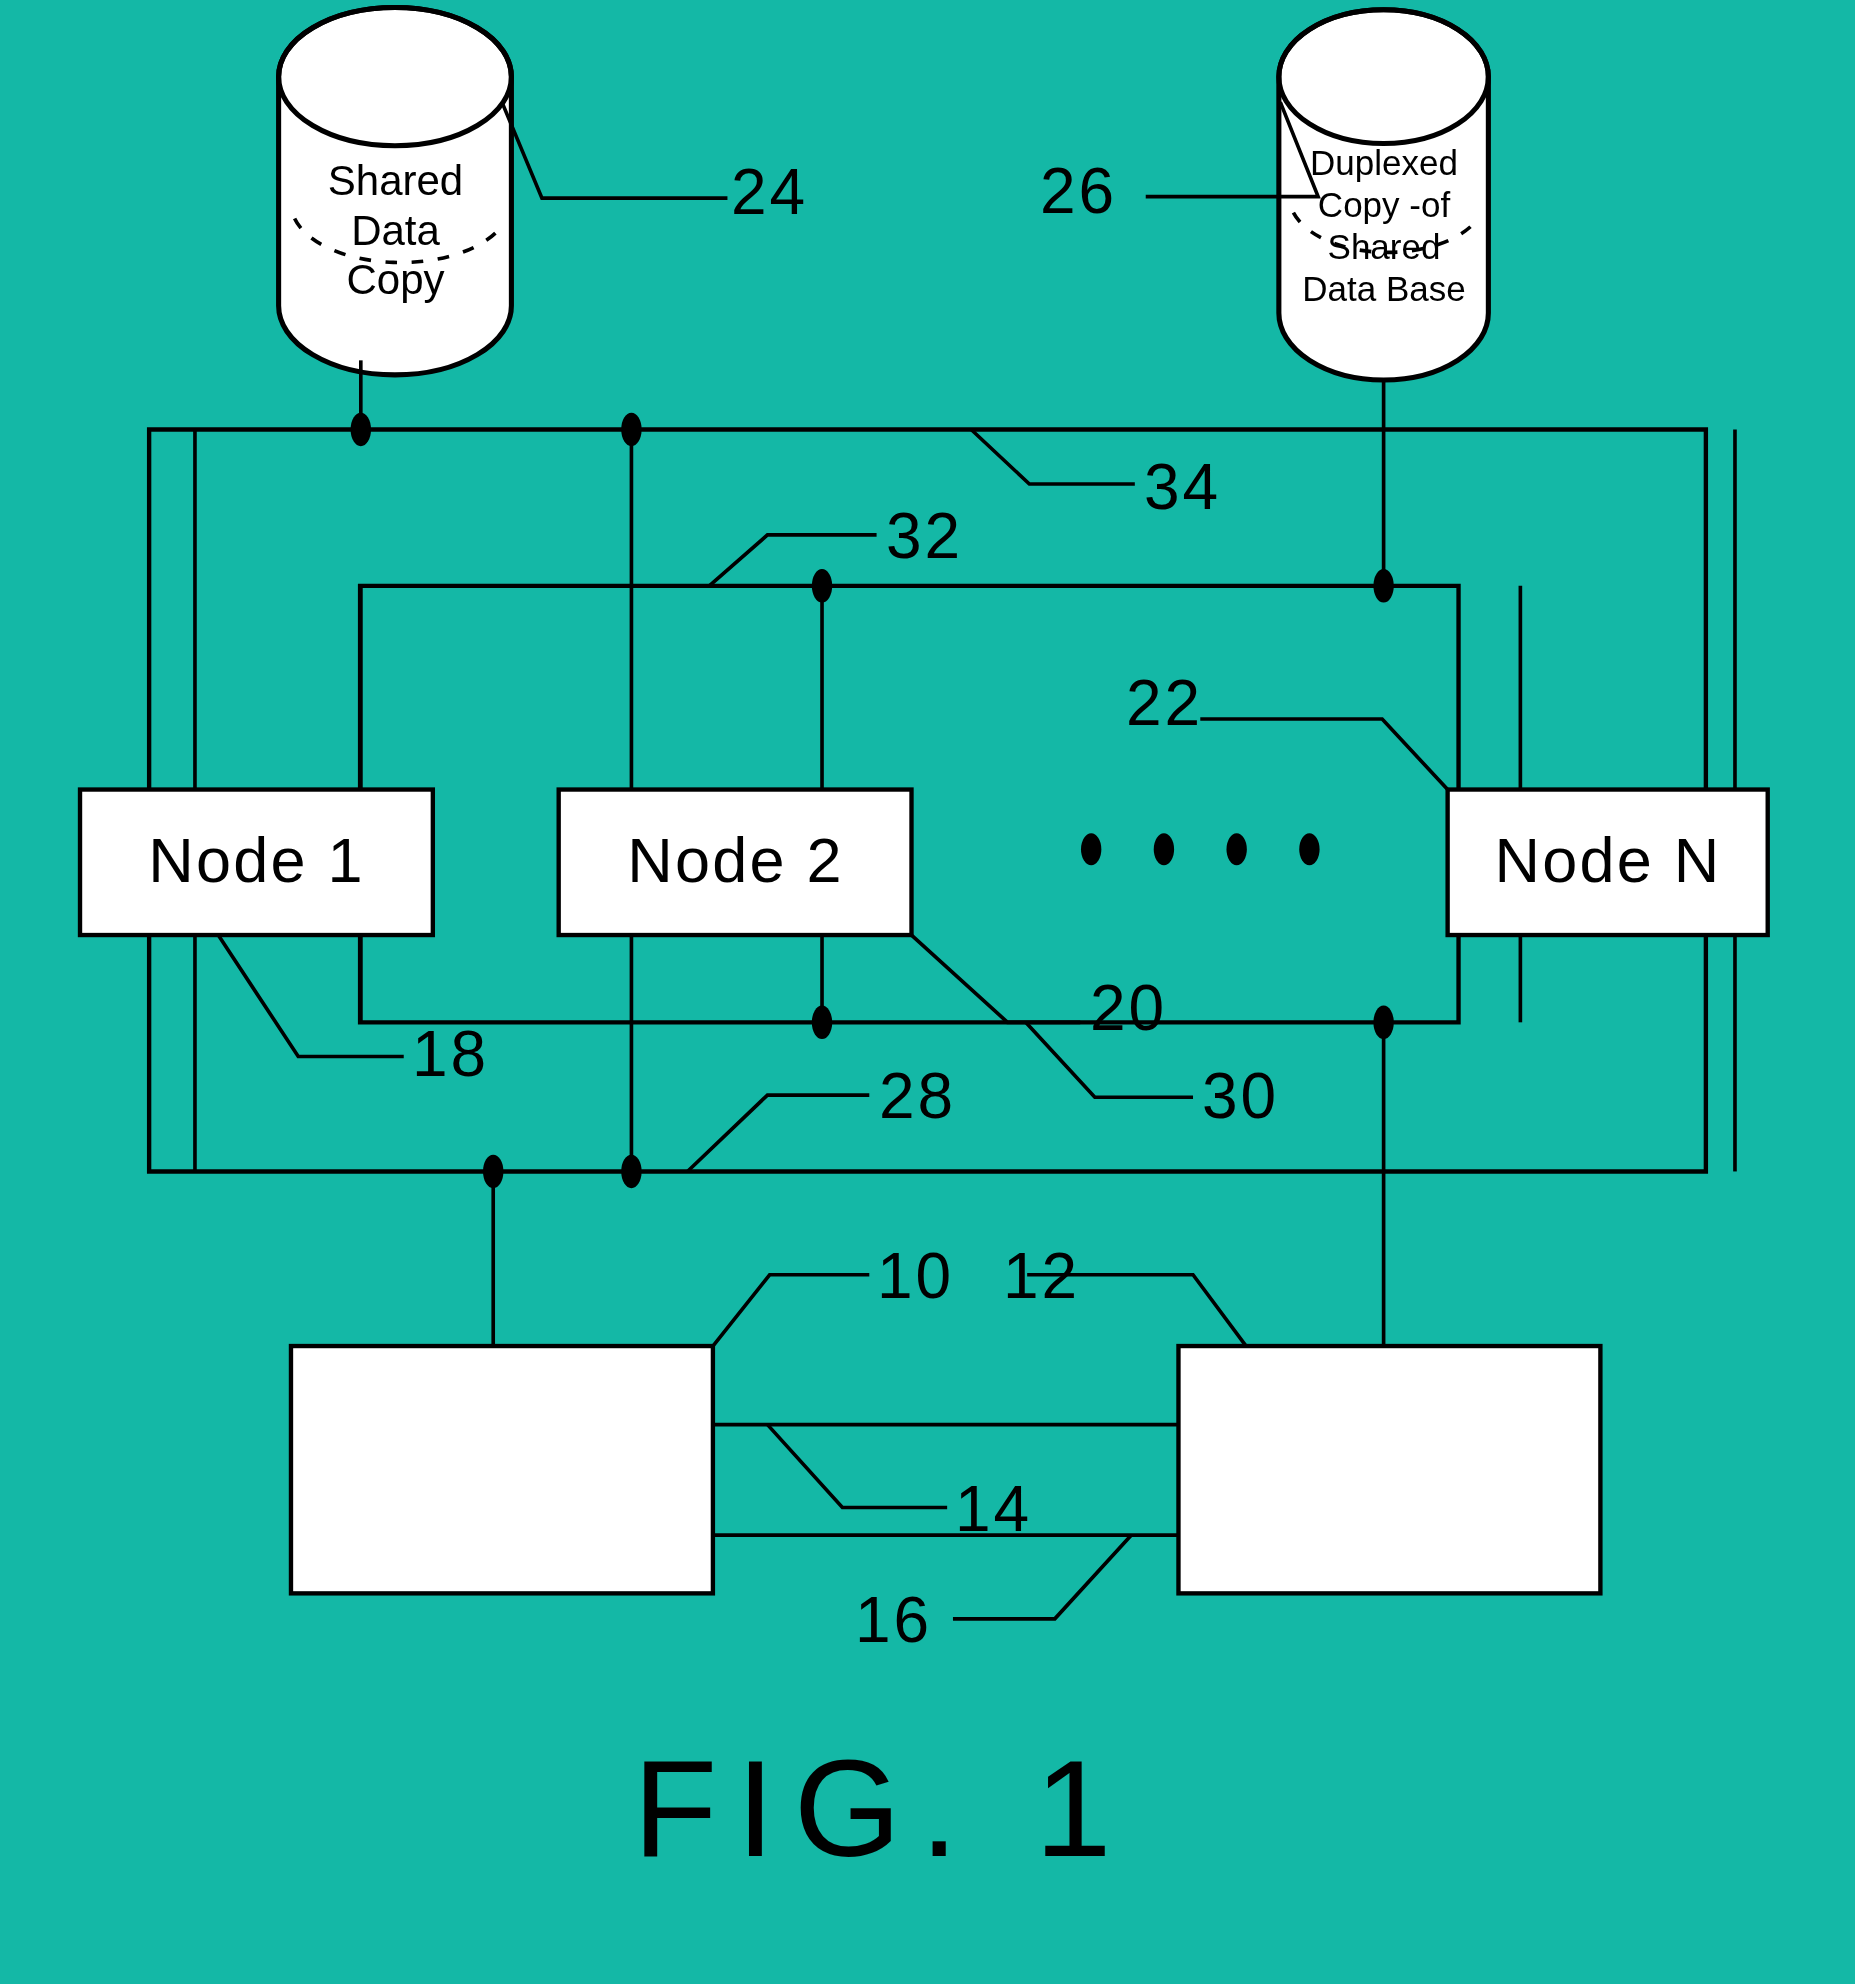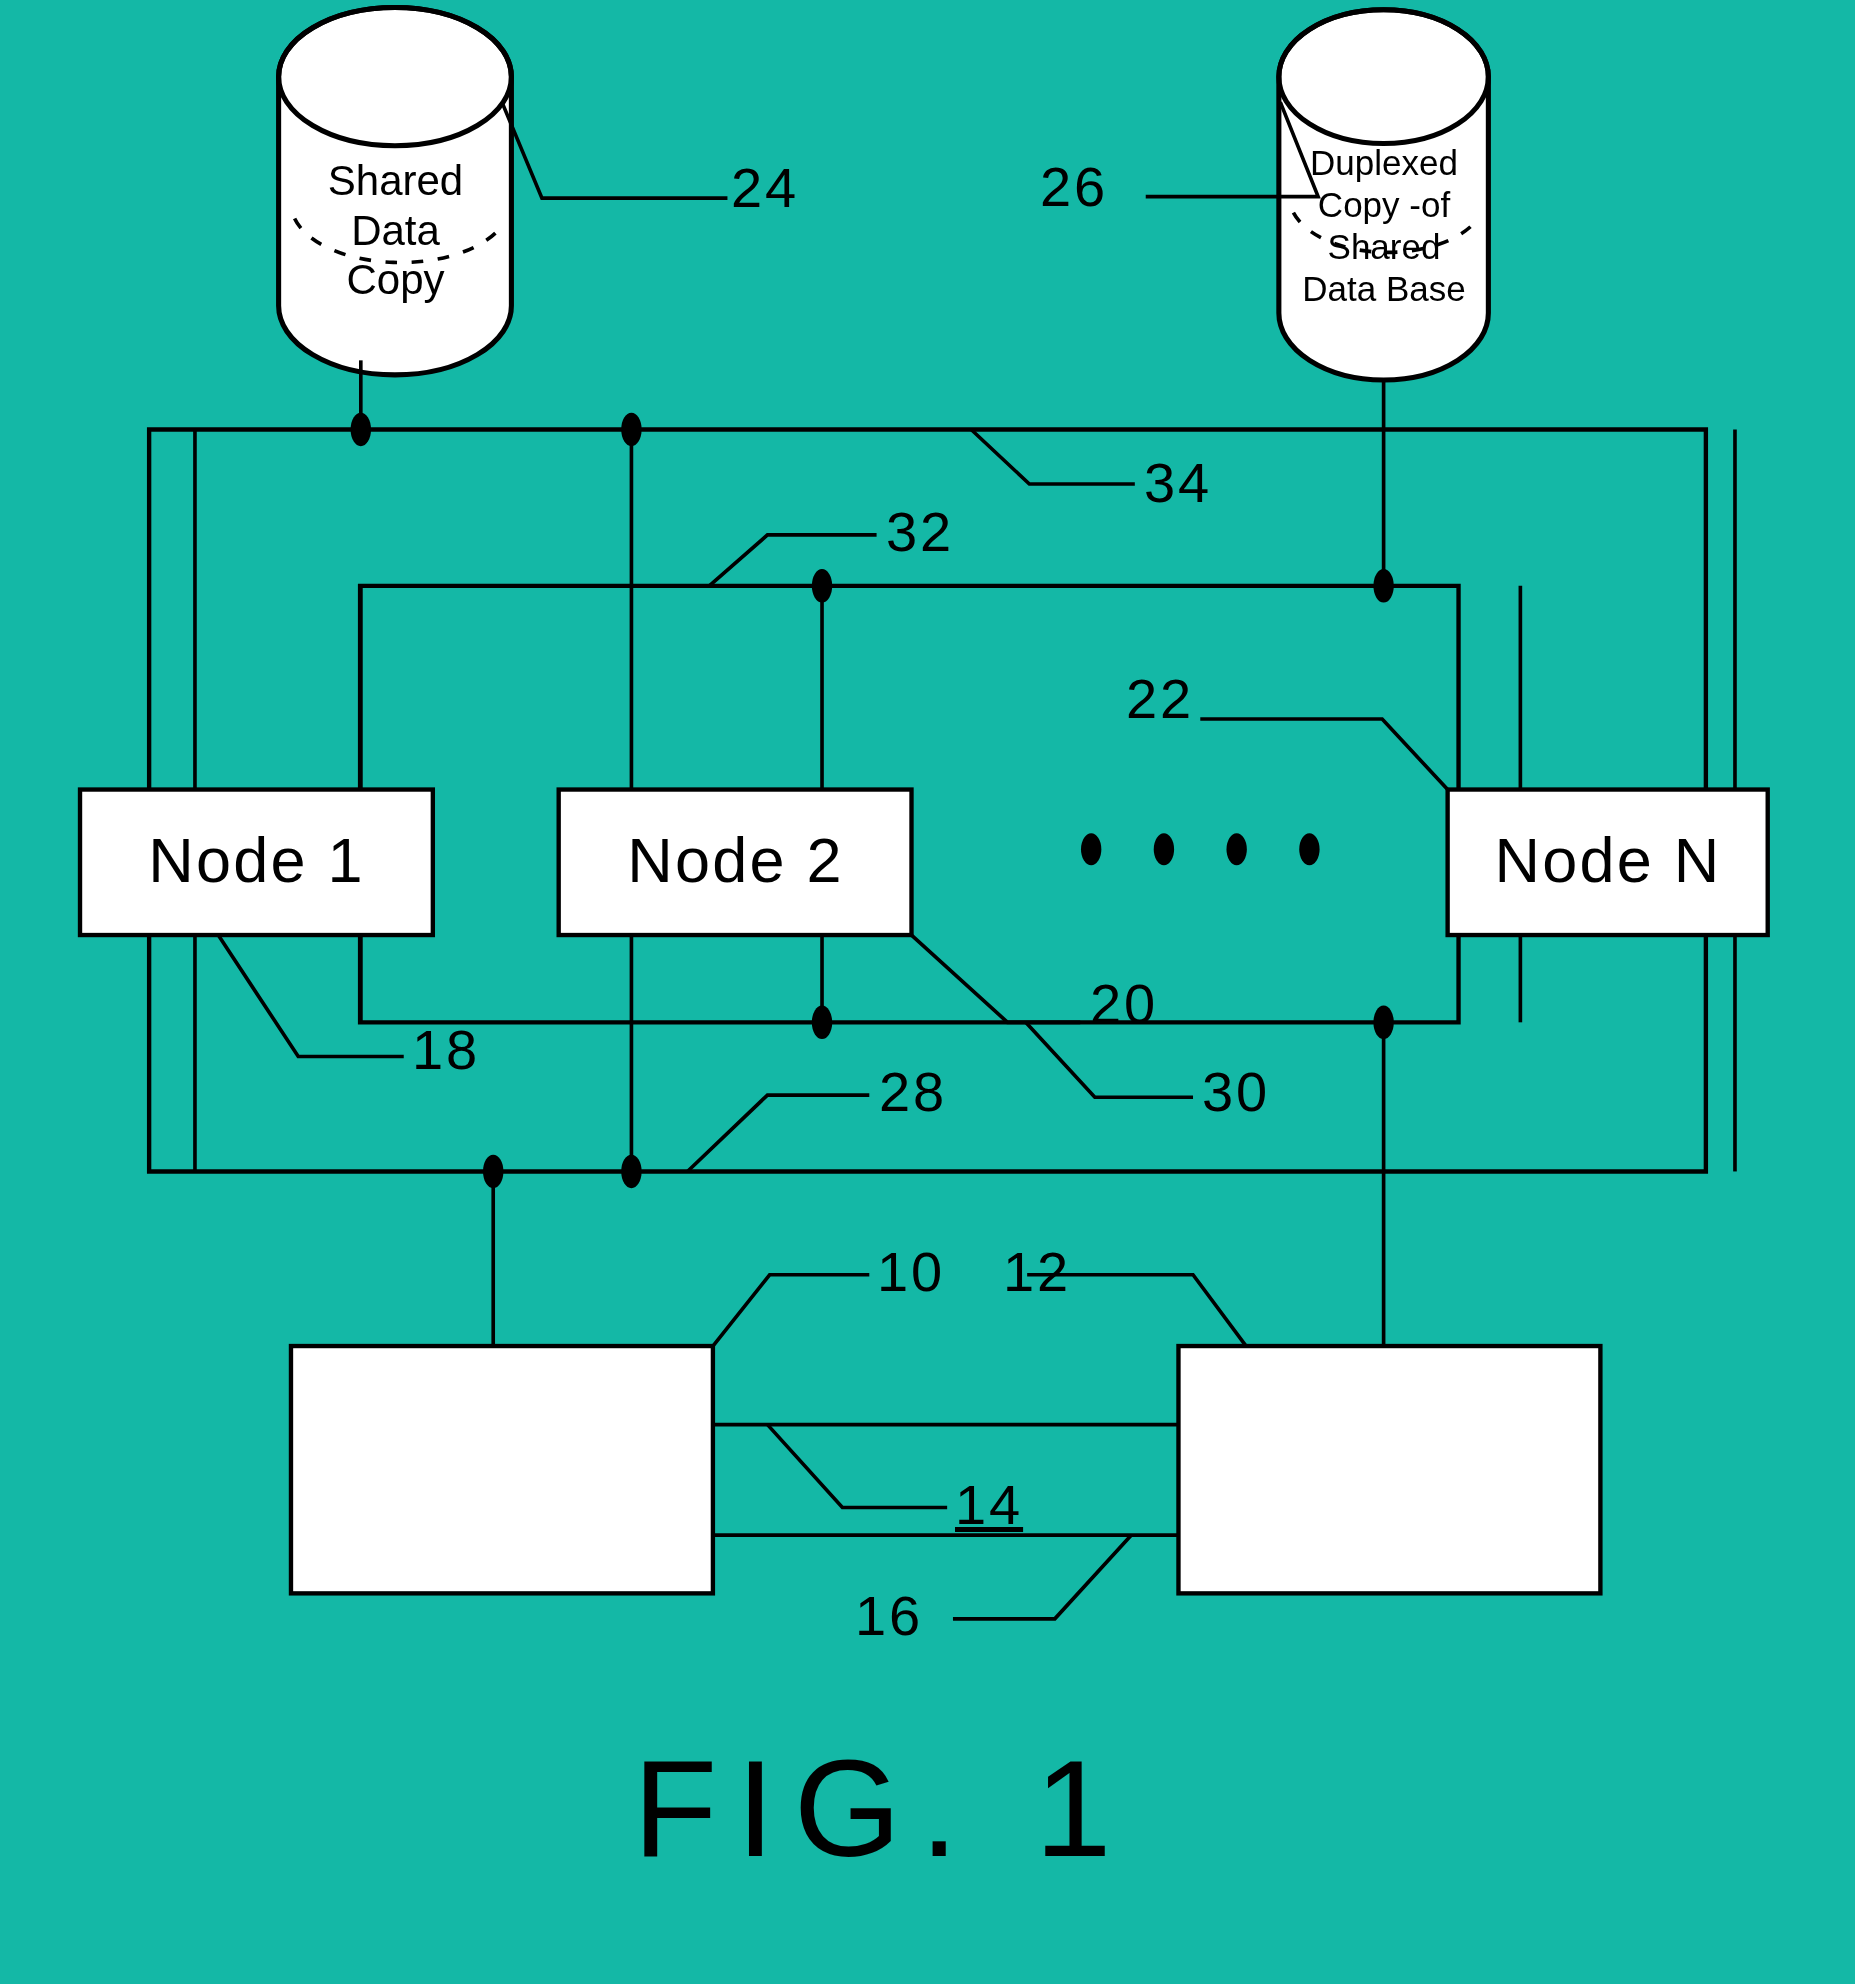--- a/index.html
+++ b/index.html
@@ -78,21 +78,21 @@
   }
   
   .lbl {
     position: absolute;
     color: #000000;
     font-family: "Liberation Sans", sans-serif;
     white-space: nowrap;
     user-select: none;
   }
   .ref-num {
-    font-size: 56px;
+    font-size: 64px;
     letter-spacing: 2.9px;
     font-weight: 300;
     line-height: 1;
   }
   .node-label {
     font-size: 63px;
     letter-spacing: 2.2px;
     line-height: 1;
   }
   .cmp-label {
@@ -265,19 +265,19 @@
   <div class="lbl node-label centered" style="left:1448px; top:829px; width:320px;">Node N</div>
 
   <div class="lbl ref-num" style="left:412px; top:1022px;">18</div>
   <div class="lbl ref-num" style="left:1090px; top:976px;">20</div>
   <div class="lbl ref-num" style="left:1126px; top:628px;margin-top:43px;">22</div>
 
   <div class="lbl ref-num" style="left:877px; top:1244px;">10</div>
 
   <div class="lbl ref-num" style="left:1003px; top:1244px;">12</div>
 
-  <div class="lbl ref-num" style="left:955px; top:1477px;text-decoration:underline;">14</div>
+  <div class="lbl ref-num" style="left:955px; top:1477px;">14</div>
   <div class="lbl ref-num" style="left:855px; top:1588px;">16</div>
 
   <div class="lbl fig-caption" style="left:633px; top:1739px;">FIG. 1</div>
 
 </div>
 
 
 </body></html>

